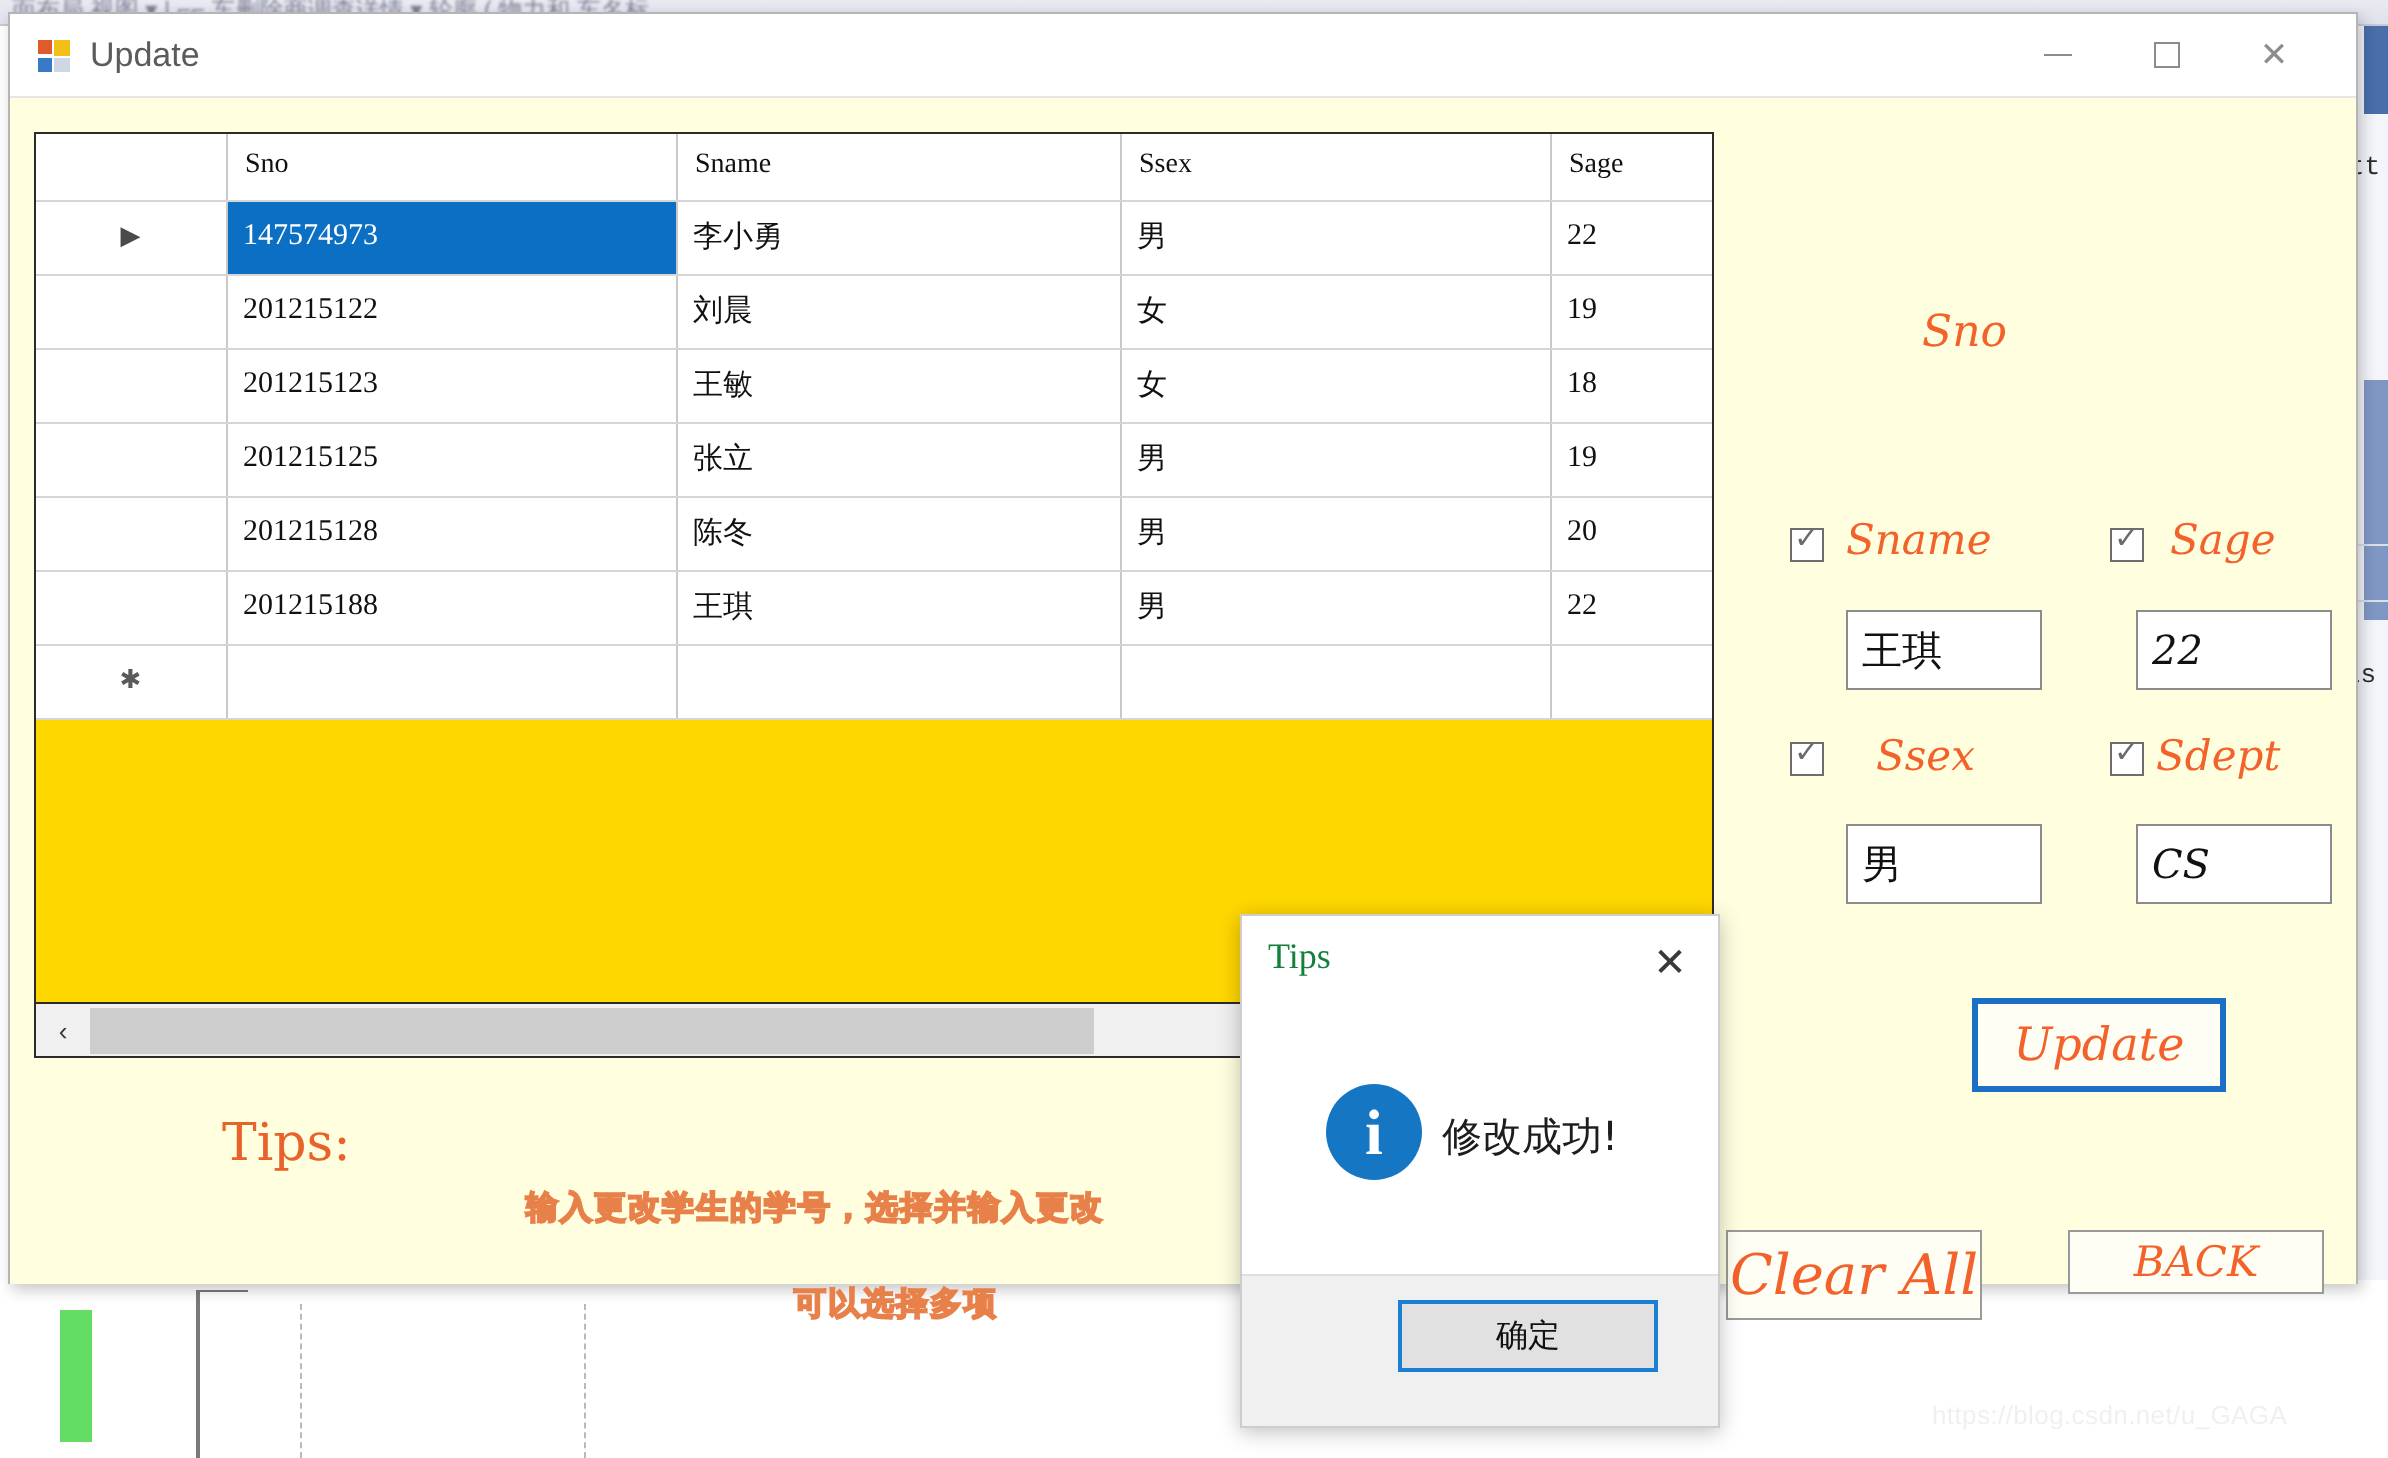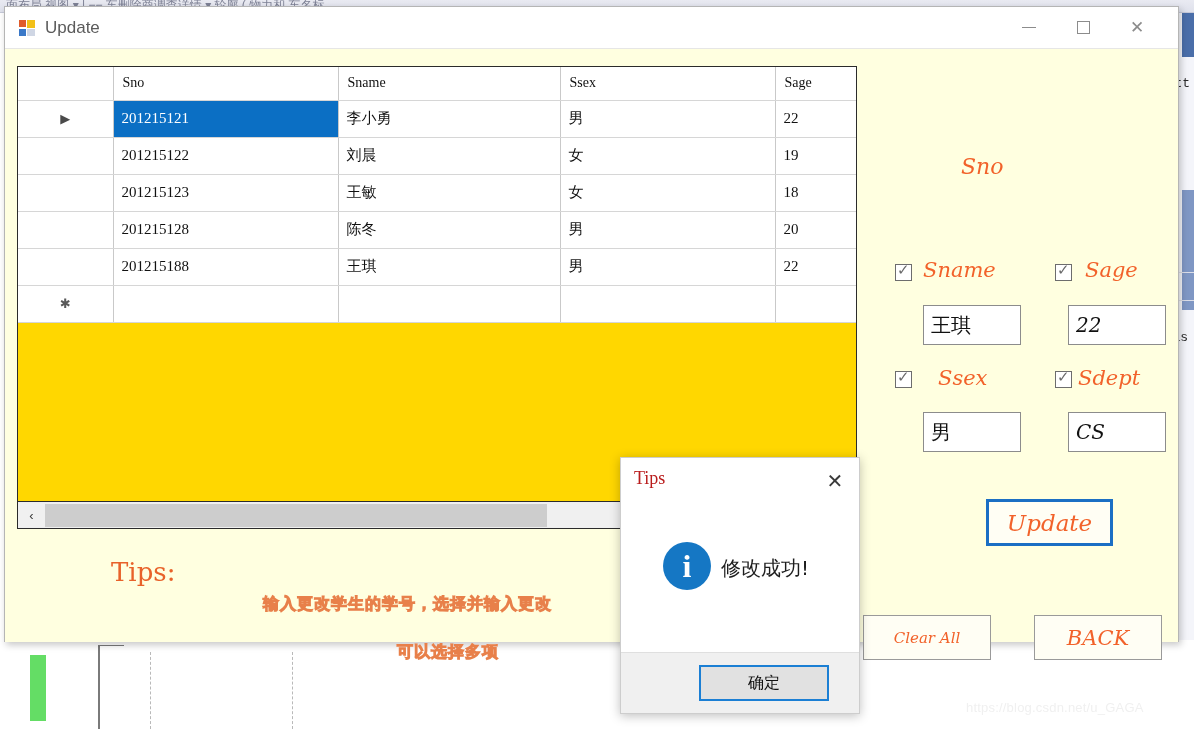--- a/index.html
+++ b/index.html
@@ -222,54 +222,54 @@
   .form-btn {
     position: absolute; background: #fffef4; border: 1px solid #9a9a9a;
     display: flex; align-items: center; justify-content: center;
     font-family: "DejaVu Serif", serif; font-style: italic;
     color: #f2622a;
   }
   #btn-update {
     left: 981px; top: 450px; width: 127px; height: 47px;
     border: 3px solid #1b6fc4; font-size: 23px;
   }
-  #btn-clear-all { left: 858px; top: 566px; width: 128px; height: 45px; font-size: 15px; }
-  #btn-back      { left: 1029px; top: 566px; width: 128px; height: 45px; font-size: 21px; }
+  #btn-clear-all { left: 858px; top: 566px; width: 128px; height: 45px; font-size: 28px; }
+  #btn-back      { left: 1029px; top: 566px; width: 128px; height: 32px; font-size: 21px; }
 
   
   #tips-dialog {
     position: absolute; left: 620px; top: 457px; width: 240px; height: 257px;
     background: #ffffff; border: 1px solid #cdcdcd;
     box-shadow: 0 2px 10px rgba(0,0,0,.25);
   }
   #dlg-titlebar { position: relative; height: 45px; background: #ffffff; }
   #dlg-title {
     position: absolute; left: 13px; top: 10px;
-    font-size: 18px; color: #b91c1c; font-family: "Liberation Serif", serif; text-align: right;
+    font-size: 18px; color: #15803d; font-family: "Liberation Serif", serif; text-align: right;
   }
   #dlg-close {
     position: absolute; right: 8px; top: 8px; width: 32px; height: 30px;
     display: flex; align-items: center; justify-content: center;
     font-size: 20px; color: #3a3a3a;
   }
   #dlg-content { position: relative; height: 150px; background: #ffffff; }
   #dlg-icon {
     position: absolute; left: 42px; top: 39px; width: 48px; height: 48px;
     border-radius: 50%; background: #1577c4;
     display: flex; align-items: center; justify-content: center;
     color: #ffffff; font-family: "Liberation Serif", serif;
     font-size: 32px; font-weight: bold;
   }
   #dlg-message {
     position: absolute; left: 100px; top: 52px;
     font-family: "DejaVu Sans", "Liberation Sans", sans-serif;
     font-size: 20px; color: #1d1d1d;
   }
   #dlg-footer {
-    position: absolute; left: 0; right: 0; bottom: 0; height: 61px;
+    position: absolute; left: 0; right: 0; bottom: 0; height: 76px;
     background: #f0f0f0; border-top: 1px solid #dfdfdf;
   }
   #dlg-ok {
     position: absolute; left: 78px; top: 12px; width: 130px; height: 36px;
     background: #e1e1e1; border: 2px solid #1b7fd4;
     display: flex; align-items: center; justify-content: center;
     font-family: "DejaVu Sans", "Liberation Sans", sans-serif;
     font-size: 16px; color: #111;
   }
 </style>
@@ -336,38 +336,45 @@
               <th class="hdr-corner"></th>
               <th>Sno</th>
               <th>Sname</th>
               <th>Ssex</th>
               <th>Sage</th>
             </tr>
           </thead>
           <tbody>
             <tr class="row-selected">
               <td class="rowhdr"><span class="rowhdr-arrow">▶</span></td>
-              <td class="cell-sno">201215121</td>
+              <td class="cell-sno">147574973</td>
               <td class="cn">李小勇</td>
               <td class="cn">男</td>
               <td>22</td>
             </tr>
             <tr>
               <td class="rowhdr"></td>
               <td>201215122</td>
               <td class="cn">刘晨</td>
               <td class="cn">女</td>
               <td>19</td>
             </tr>
             <tr>
               <td class="rowhdr"></td>
               <td>201215123</td>
               <td class="cn">王敏</td>
               <td class="cn">女</td>
               <td>18</td>
+            </tr>
+            <tr>
+              <td class="rowhdr"></td>
+              <td>201215125</td>
+              <td class="cn">张立</td>
+              <td class="cn">男</td>
+              <td>19</td>
             </tr>
             <tr>
               <td class="rowhdr"></td>
               <td>201215128</td>
               <td class="cn">陈冬</td>
               <td class="cn">男</td>
               <td>20</td>
             </tr>
             <tr>
               <td class="rowhdr"></td>

